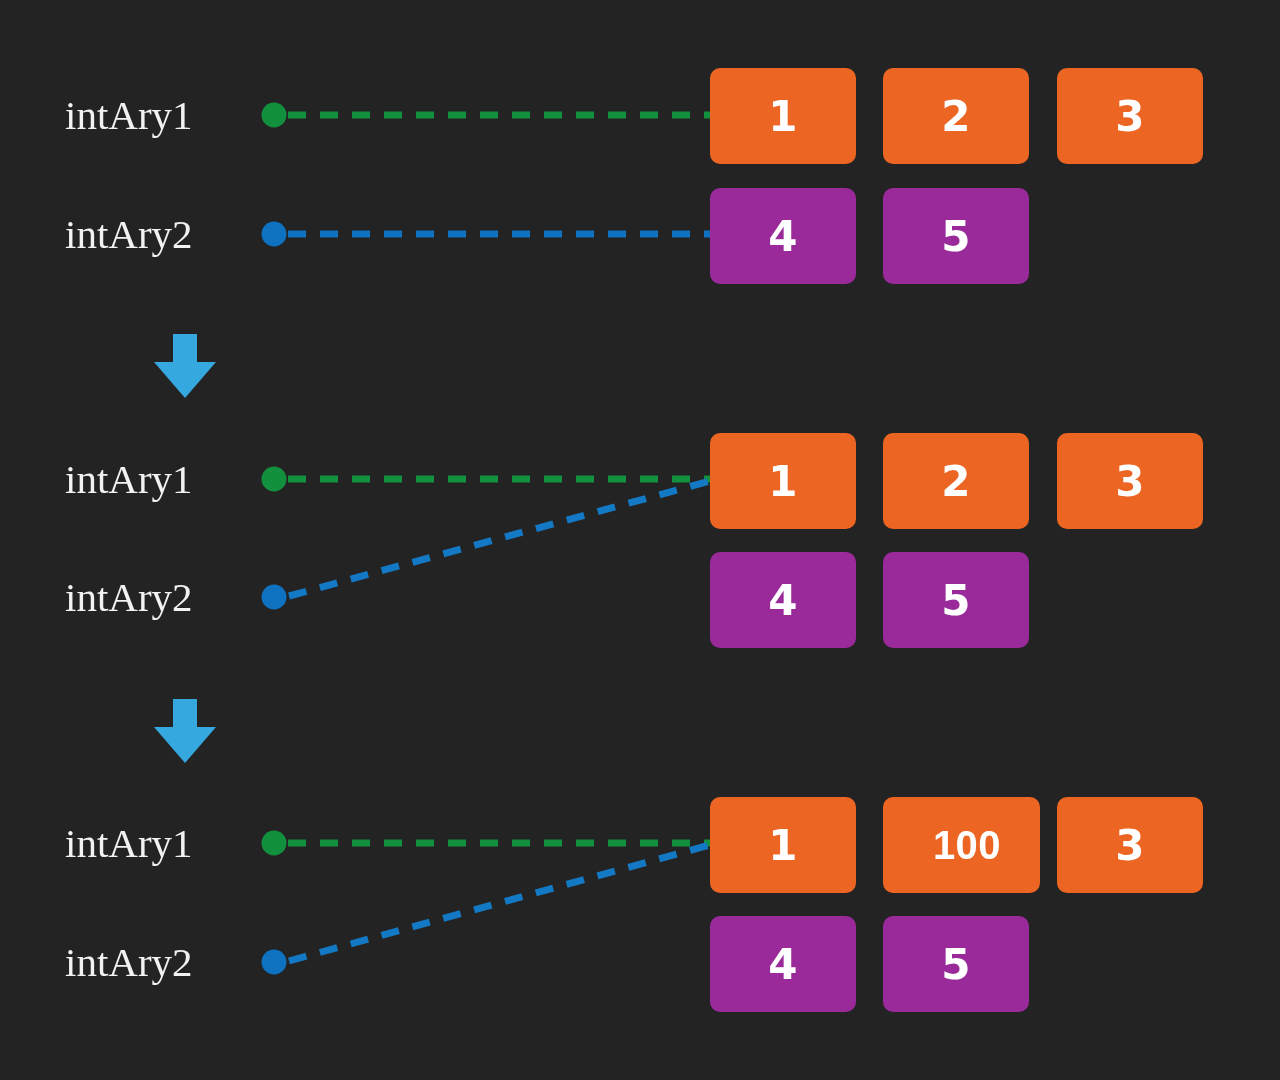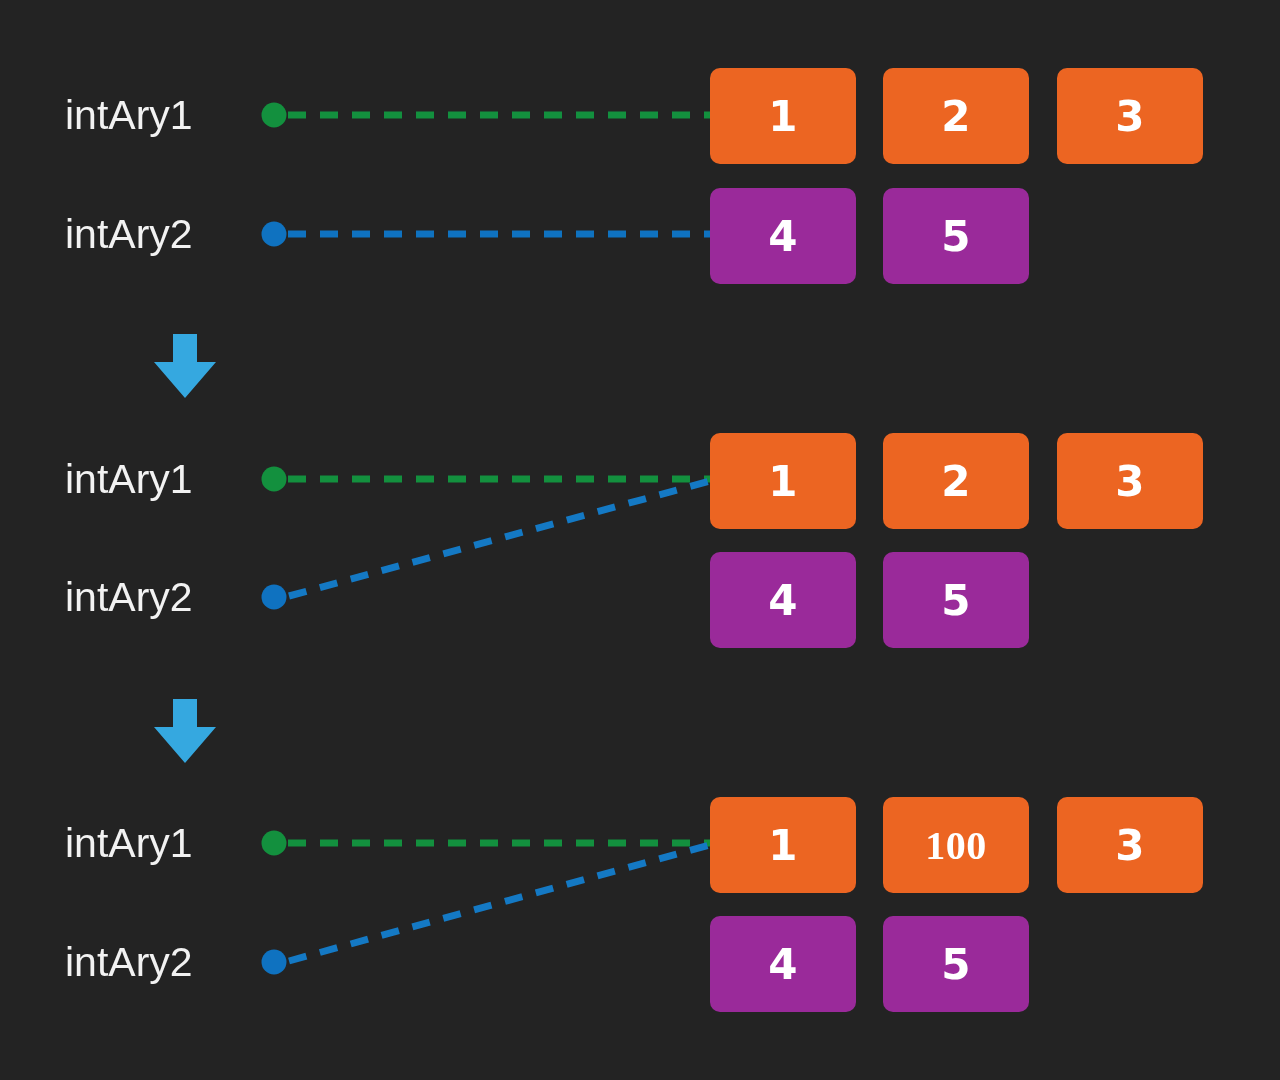--- a/index.html
+++ b/index.html
@@ -25,21 +25,21 @@
     left: 0;
     top: 0;
     width: 1280px;
     height: 1080px;
     pointer-events: none;
   }
 
   
   .var-label {
     position: absolute;
-    font-family: Liberation Sans, sans-serif;
+    font-family: Liberation Serif, serif;
     font-size: 41px;
     line-height: 41px;
     color: #f2f2f2;
     letter-spacing: 0px;
     white-space: nowrap;
     transform: translateY(-50%);
   }
 
   
   .dot {
@@ -61,23 +61,24 @@
     display: flex;
     align-items: center;
     justify-content: center;
     color: #ffffff;
     font-family: "DejaVu Sans", sans-serif;
     font-size: 42px;
     font-weight: 700;
     letter-spacing: 0.5px;
   }
   .cell.wide-val {
-    font-family: Liberation Serif, serif;
+    font-family: Liberation Sans, sans-serif;
     font-size: 40px;
     font-weight: 700;
+    padding-left: 11px;
   }
   .cell-orange { background: #EC6522; }
   .cell-purple { background: #9A2A9A; }
 
   
   .down-arrow {
     position: absolute;
     width: 62px;
     height: 64px;
   }

